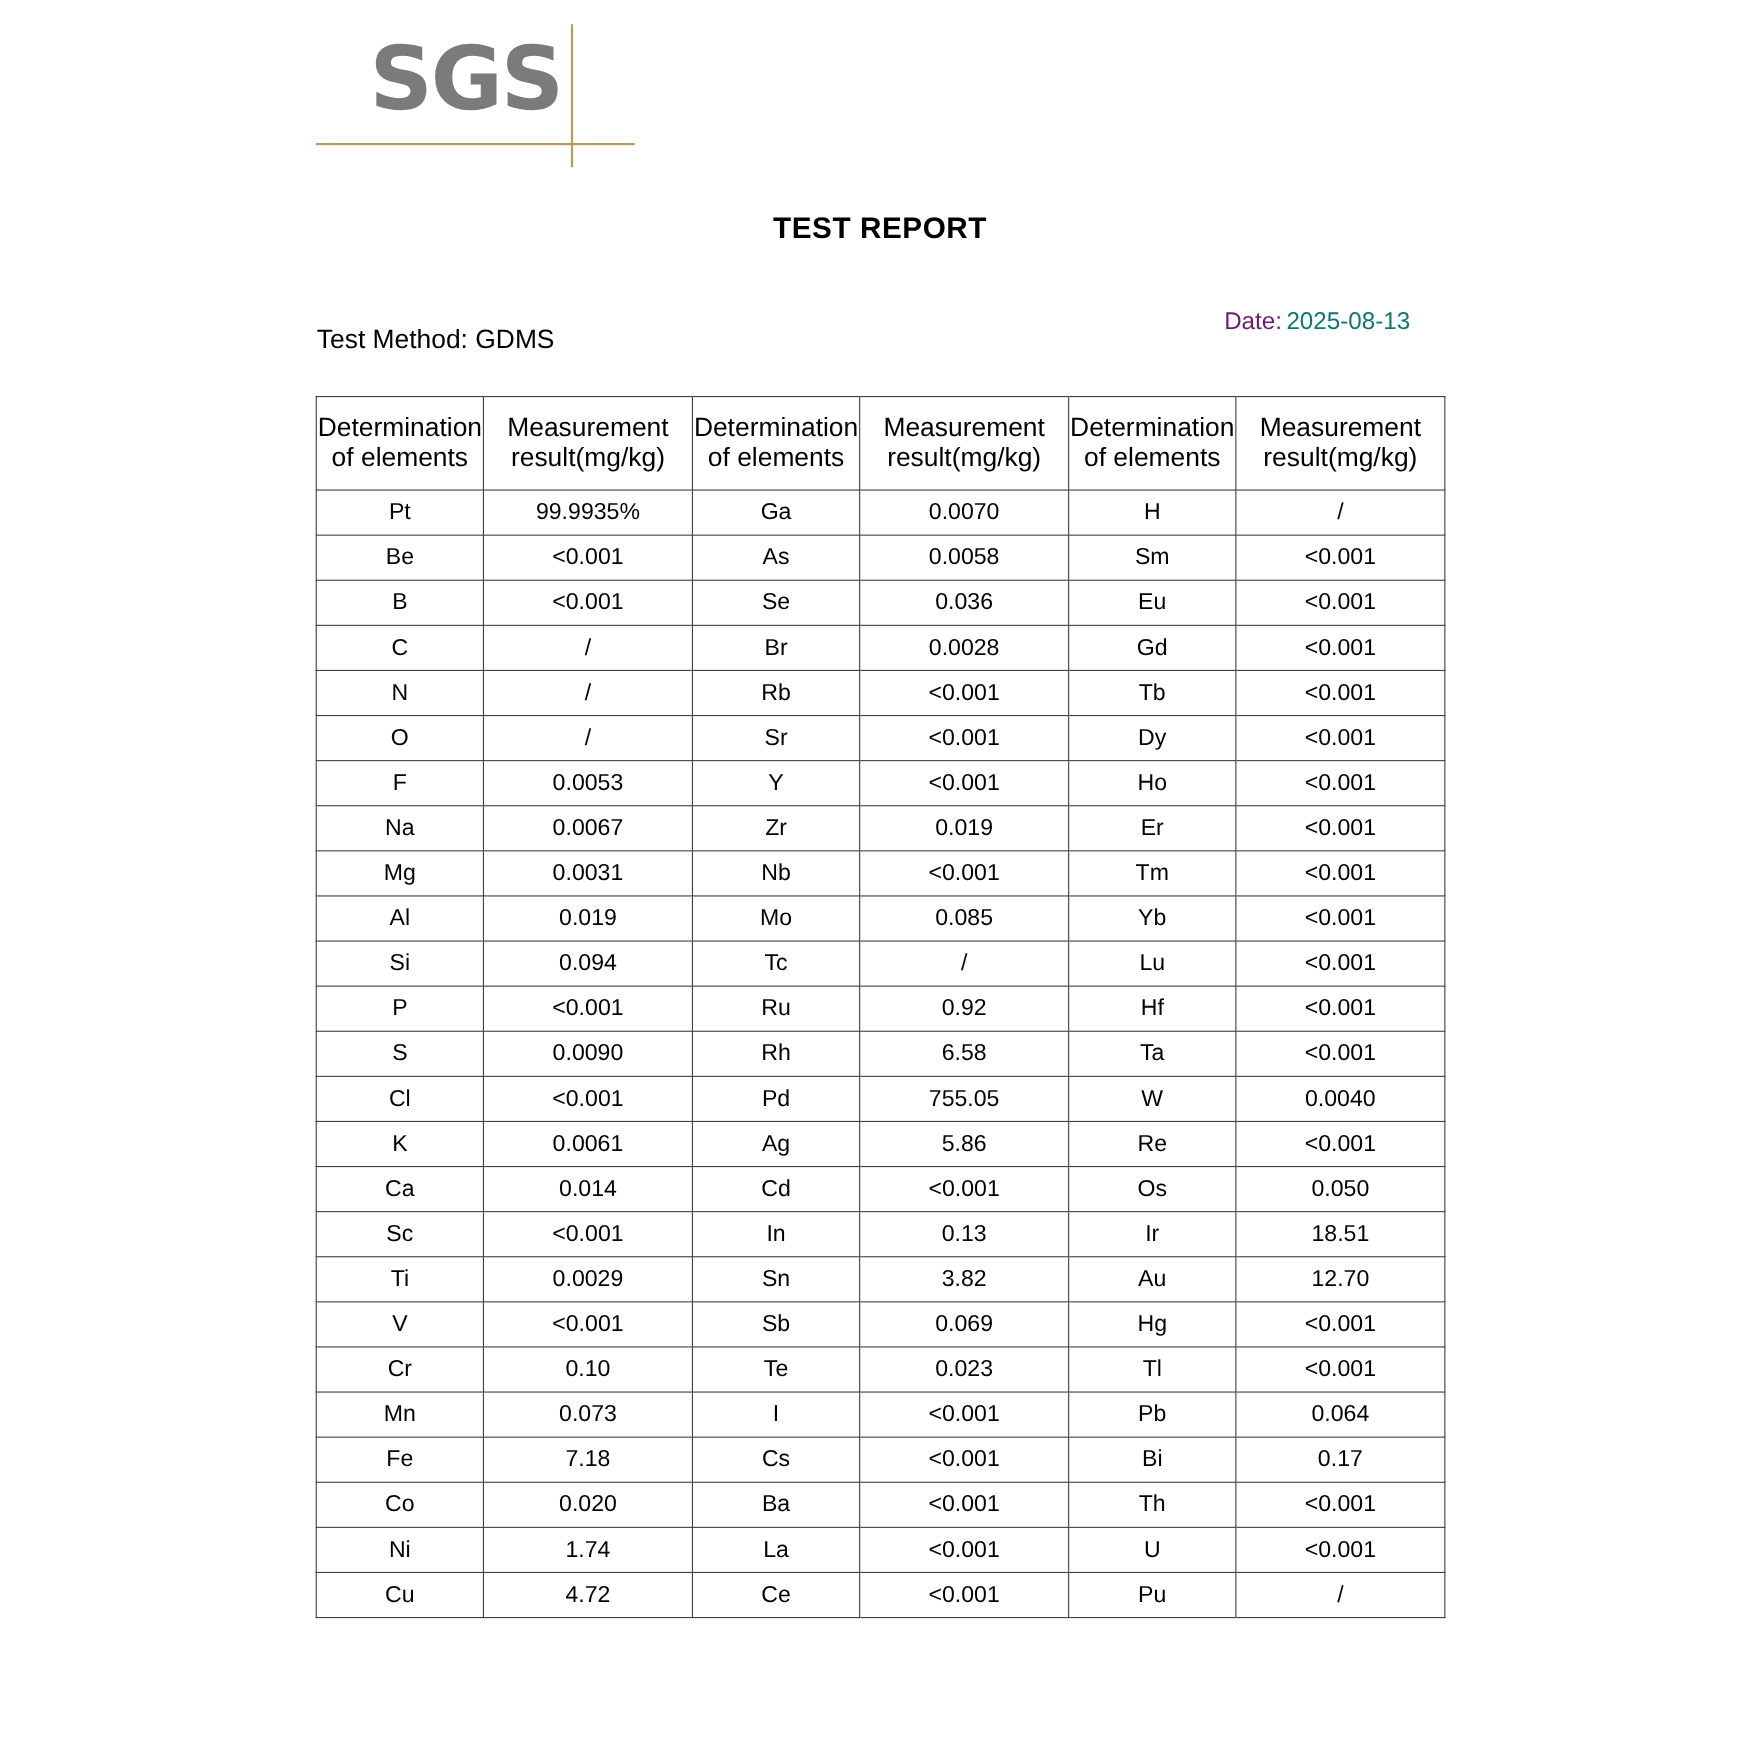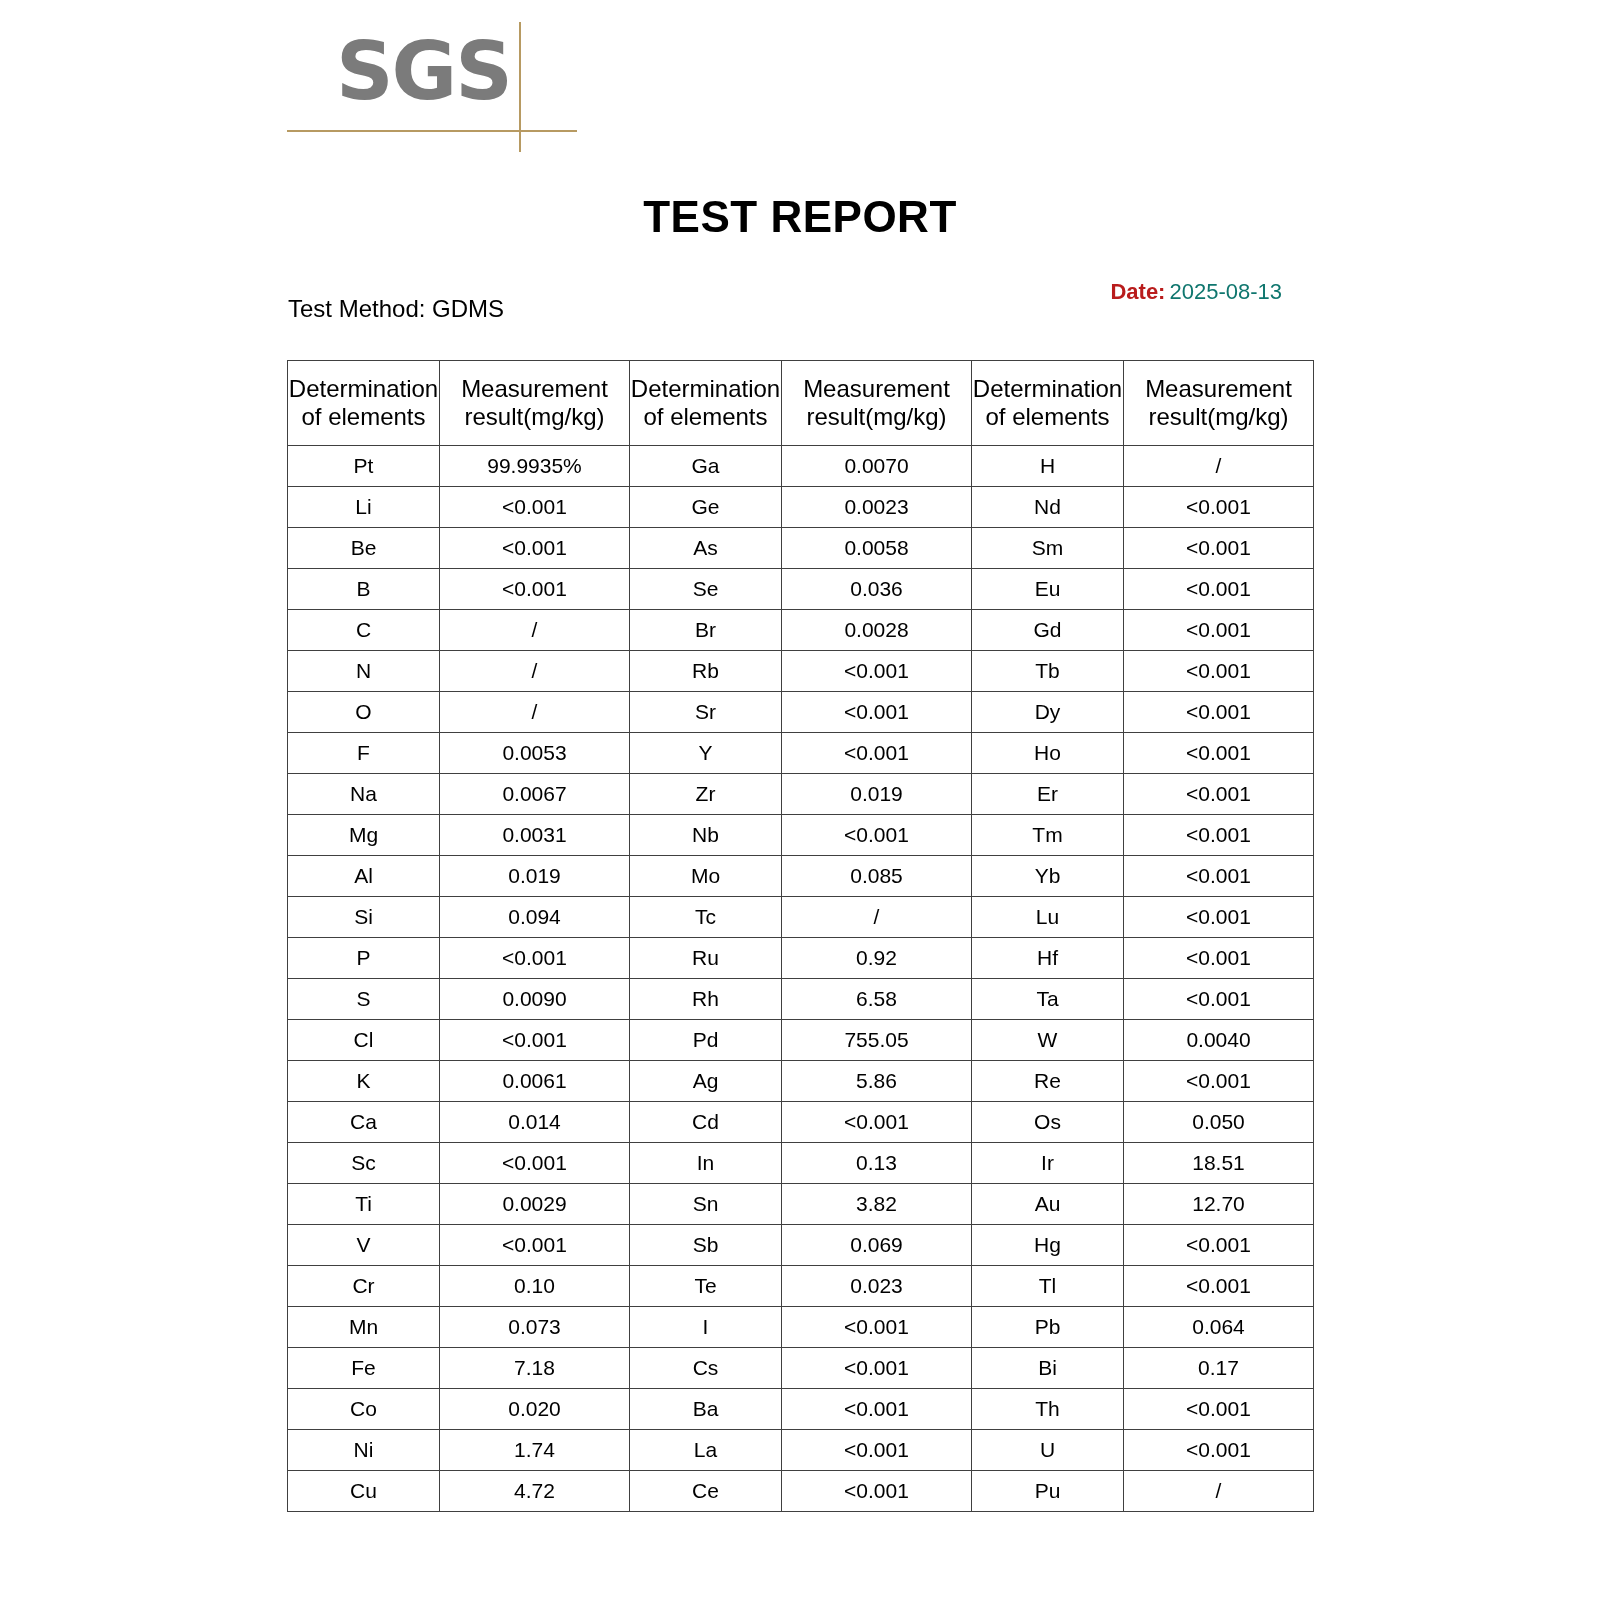--- a/index.html
+++ b/index.html
@@ -59,41 +59,41 @@
 
   
   .title {
     position: absolute;
     left: 0;
     top: 192px;
     width: 1600px;
     text-align: center;
     font-family: "Liberation Sans", sans-serif;
     font-weight: bold;
-    font-size: 44px;
+    font-size: 27px;
     letter-spacing: 0.5px;
   }
 
   
   .test-method {
     position: absolute;
     left: 288px;
     top: 295px;
     font-size: 24px;
   }
   .date-row {
     position: absolute;
     right: 318px;
     top: 279px;
     font-size: 22px;
     white-space: nowrap;
   }
   .date-label {
-    font-weight: bold;
-    color: #b91c1c;
+    font-weight: normal;
+    color: #701a75;
     margin-top: 33px;
   }
   .date-value {
     color: #0f766e;
     margin-left: 4px;
   }
 
   
   .table-wrap {
     position: absolute;
@@ -184,28 +184,20 @@
       <tbody id="table-body">
           <tr>
             <td>Pt</td>
             <td>99.9935%</td>
             <td>Ga</td>
             <td>0.0070</td>
             <td>H</td>
             <td>/</td>
           </tr>
           <tr>
-            <td>Li</td>
-            <td>&lt;0.001</td>
-            <td>Ge</td>
-            <td>0.0023</td>
-            <td>Nd</td>
-            <td>&lt;0.001</td>
-          </tr>
-          <tr>
             <td>Be</td>
             <td>&lt;0.001</td>
             <td>As</td>
             <td>0.0058</td>
             <td>Sm</td>
             <td>&lt;0.001</td>
           </tr>
           <tr>
             <td>B</td>
             <td>&lt;0.001</td>

